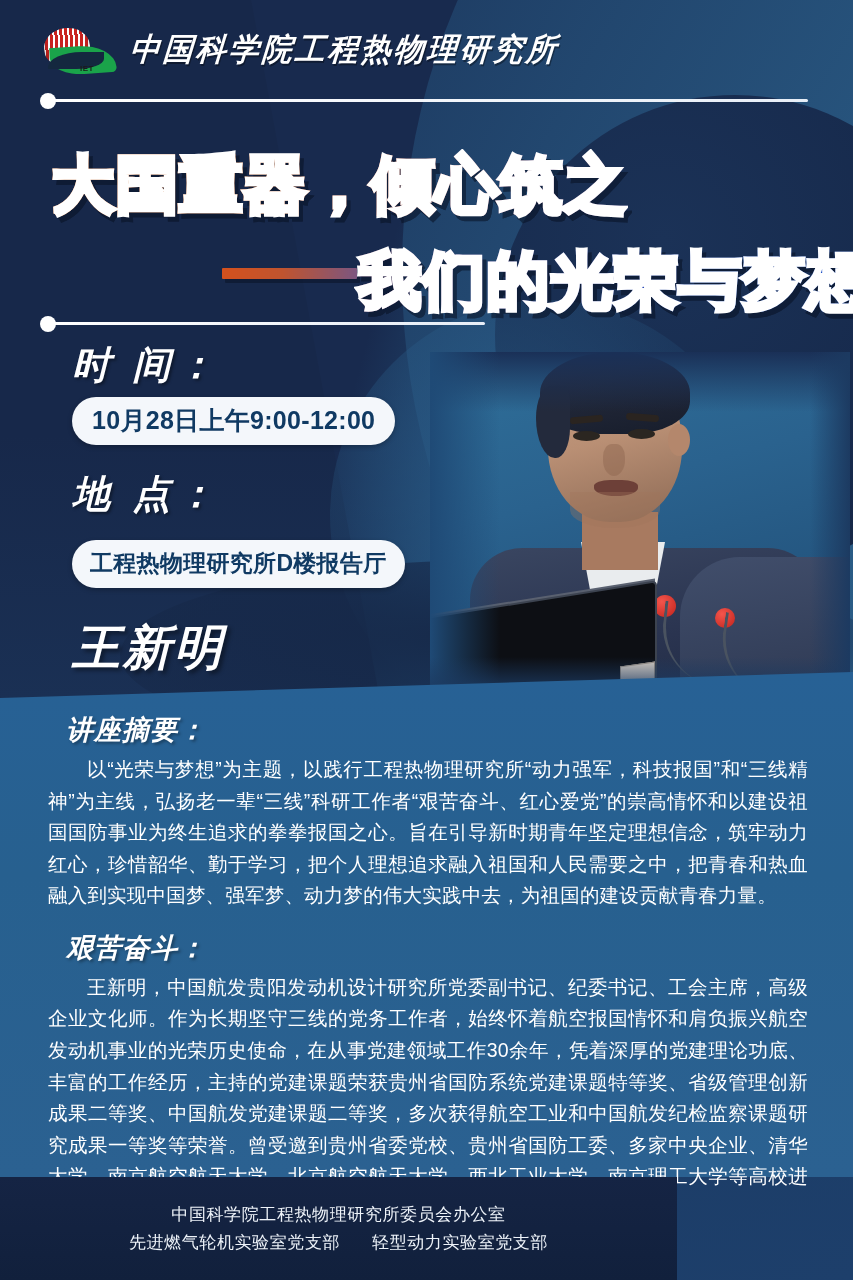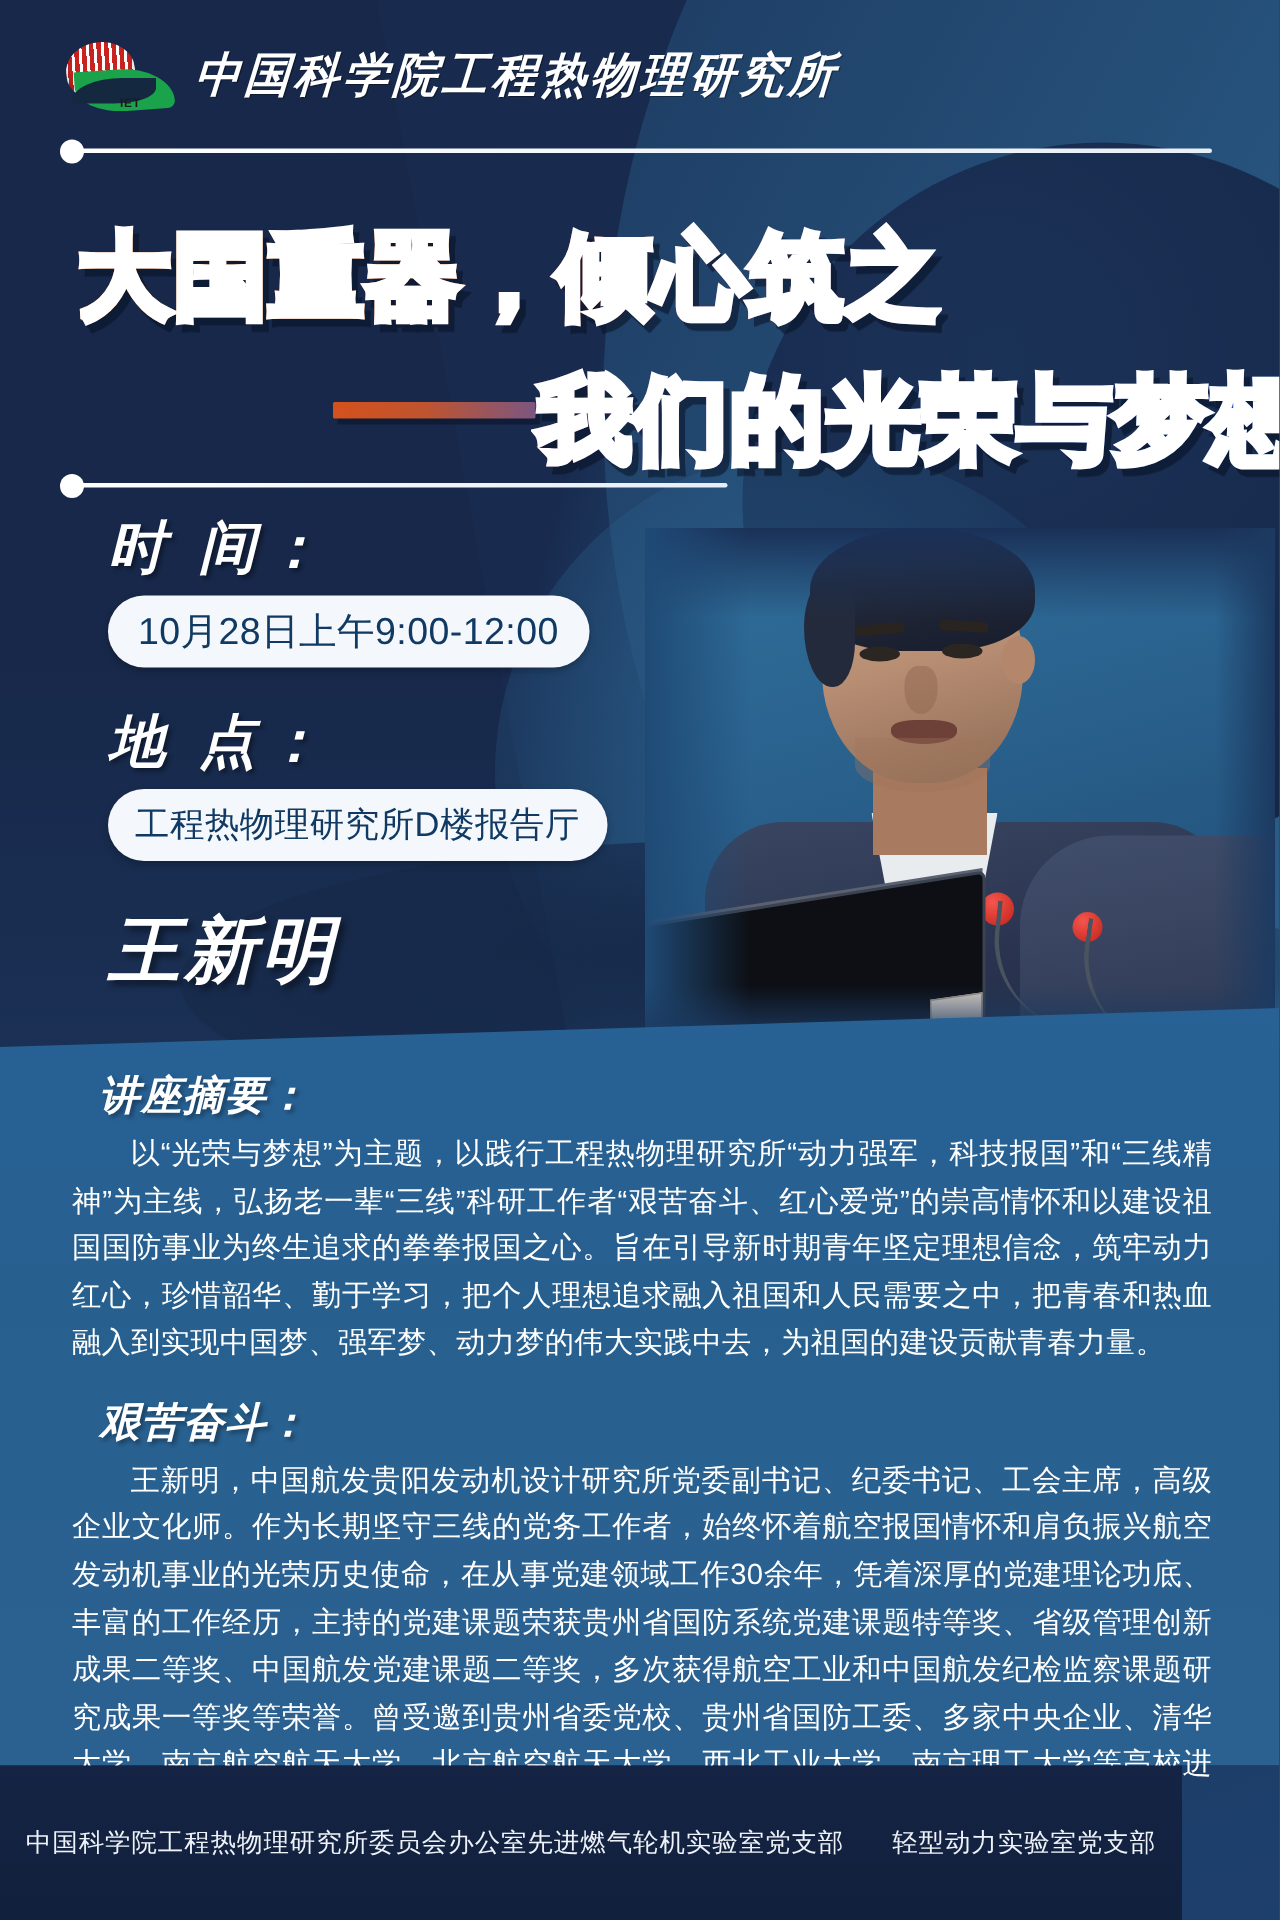--- a/index.html
+++ b/index.html
@@ -107,24 +107,24 @@
   }
 
   
   .meta{position:absolute;left:72px;top:340px;width:380px;}
   .meta-label{
     font-size:38px;font-weight:bold;font-style:italic;color:#ffffff;letter-spacing:6px;
     text-shadow:2px 2px 3px rgba(0,0,0,.4);margin-bottom:6px;
   }
   .pill{
     display:inline-block;background:#f4f7fb;border-radius:24px;
-    padding:7px 20px 8px 20px;color:#103a63;font-weight:normal;font-size:25px;
+    padding:7px 20px 8px 20px;color:#103a63;font-weight:bold;font-size:25px;
     box-shadow:0 2px 5px rgba(0,0,0,.25);white-space:nowrap;letter-spacing:.3px;
   }
-  .pill-loc{font-size:23px;padding:8px 18px 9px 18px;}
+  .pill-loc{font-size:23px;padding:8px 18px 9px 18px;margin-top:14px;}
   .meta-gap{height:24px;}
   .speaker-name{
     margin-top:28px;font-size:48px;font-weight:900;font-style:italic;color:#ffffff;
     letter-spacing:3px;text-shadow:3px 3px 4px rgba(0,0,0,.45);
   }
   .speaker-org{
     margin-top:4px;font-size:24px;color:#ffffff;letter-spacing:.5px;
     text-shadow:1px 2px 3px rgba(0,0,0,.4);white-space:nowrap;
   }
 
@@ -205,23 +205,23 @@
     text-shadow:2px 2px 3px rgba(0,0,0,.35);margin:0 0 6px 18px;
   }
   .sec-body{
     font-size:19.5px;line-height:1.62;color:#ffffff;text-align:justify;text-justify:inter-ideograph;
     text-indent:2em;letter-spacing:.2px;margin:0 0 10px 0;
   }
   .sec-head-2{margin-top:18px;}
 
   
   .footer{
-    position:absolute;left:0;top:1177px;width:788px;height:103px;
+    position:absolute;left:0;top:1177px;width:677px;height:103px;
     background:linear-gradient(180deg,#152444 0%,#11203c 100%);
-    display:flex;flex-direction:row;align-items:center;justify-content:center;
+    display:flex;flex-direction:column;align-items:center;justify-content:center;
   }
   .footer-line{font-size:17px;color:#eef3f9;letter-spacing:.6px;line-height:1.62;white-space:pre;}
 </style>
 </head>
 <body>
 
 <div class="poster">
 
   <div class="bg-base"></div>
   <div class="bg-diagonal"></div>

